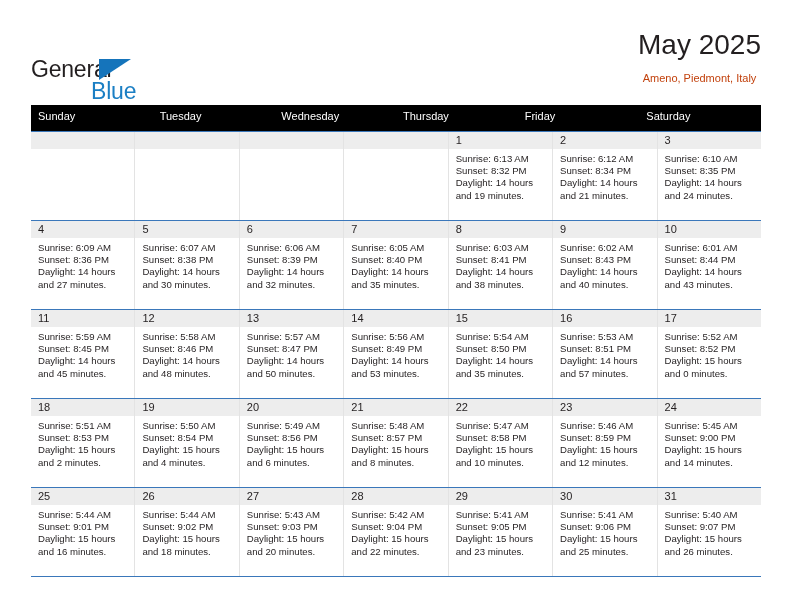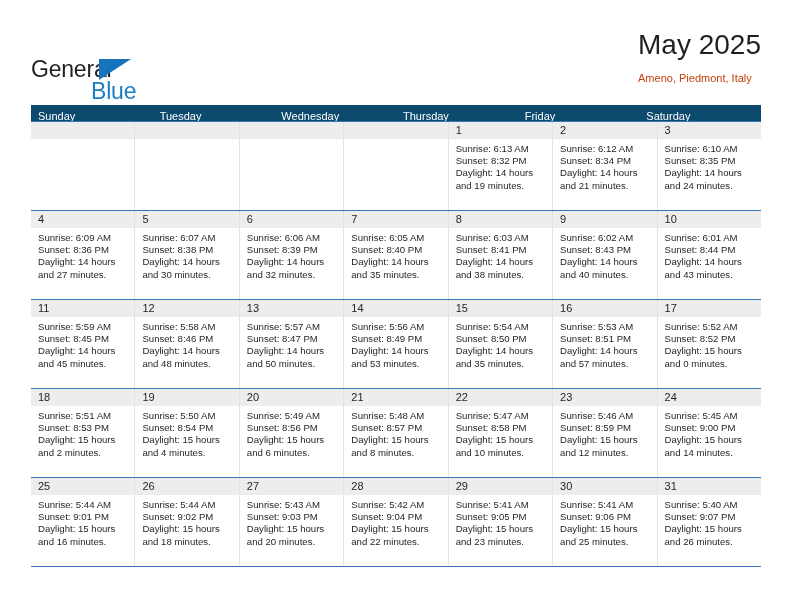--- a/index.html
+++ b/index.html
@@ -62,21 +62,21 @@
     font-size: 23px;
     letter-spacing: -0.2px;
     color: #1b7fc4;
     line-height: 26px;
     text-align: center;
   }
   .title-wrap {
     position: absolute;
     right: 0;
     top: 0;
-    text-align: left;
+    text-align: center;
   }
   .cal-title {
     font-size: 28px;
     font-weight: normal;
     color: #231f20;
     line-height: 34px;
     white-space: nowrap;
   }
   .cal-subtitle {
     font-size: 11px;
@@ -88,22 +88,22 @@
 
   
   .calendar {
     position: absolute;
     left: 31px;
     top: 105px;
     width: 730px;
   }
   .weekdays {
     display: flex;
-    background: #0c4a6e;
-    height: 16px;
+    background: #000000;
+    height: 26px;
   }
   .weekday {
     flex: 1 1 0;
     box-sizing: border-box;
     color: #ffffff;
     font-size: 11px;
     line-height: 22px;
     padding-left: 7px;
     white-space: nowrap;
     overflow: hidden;

